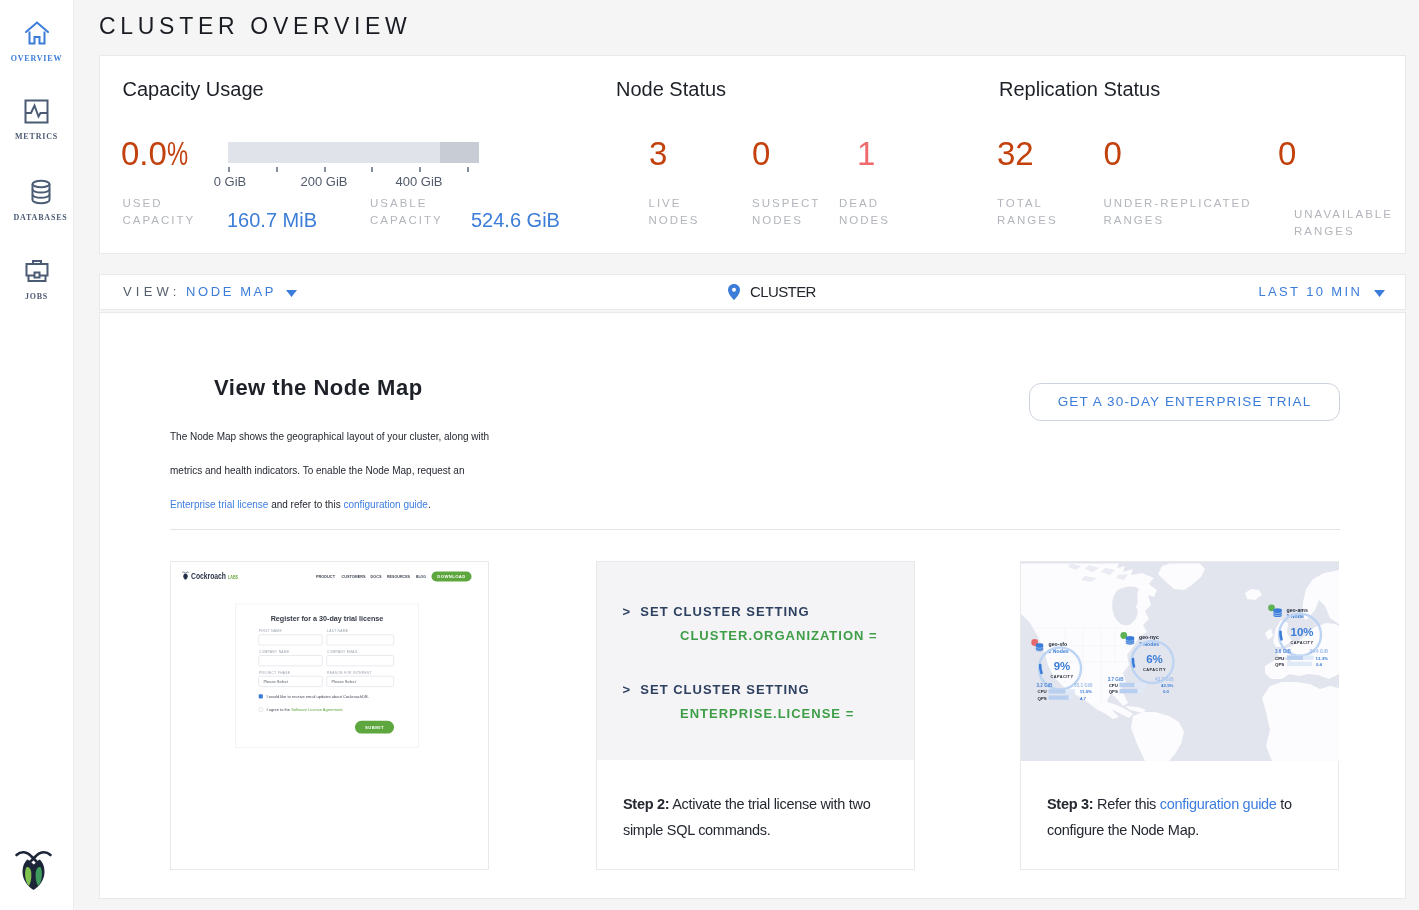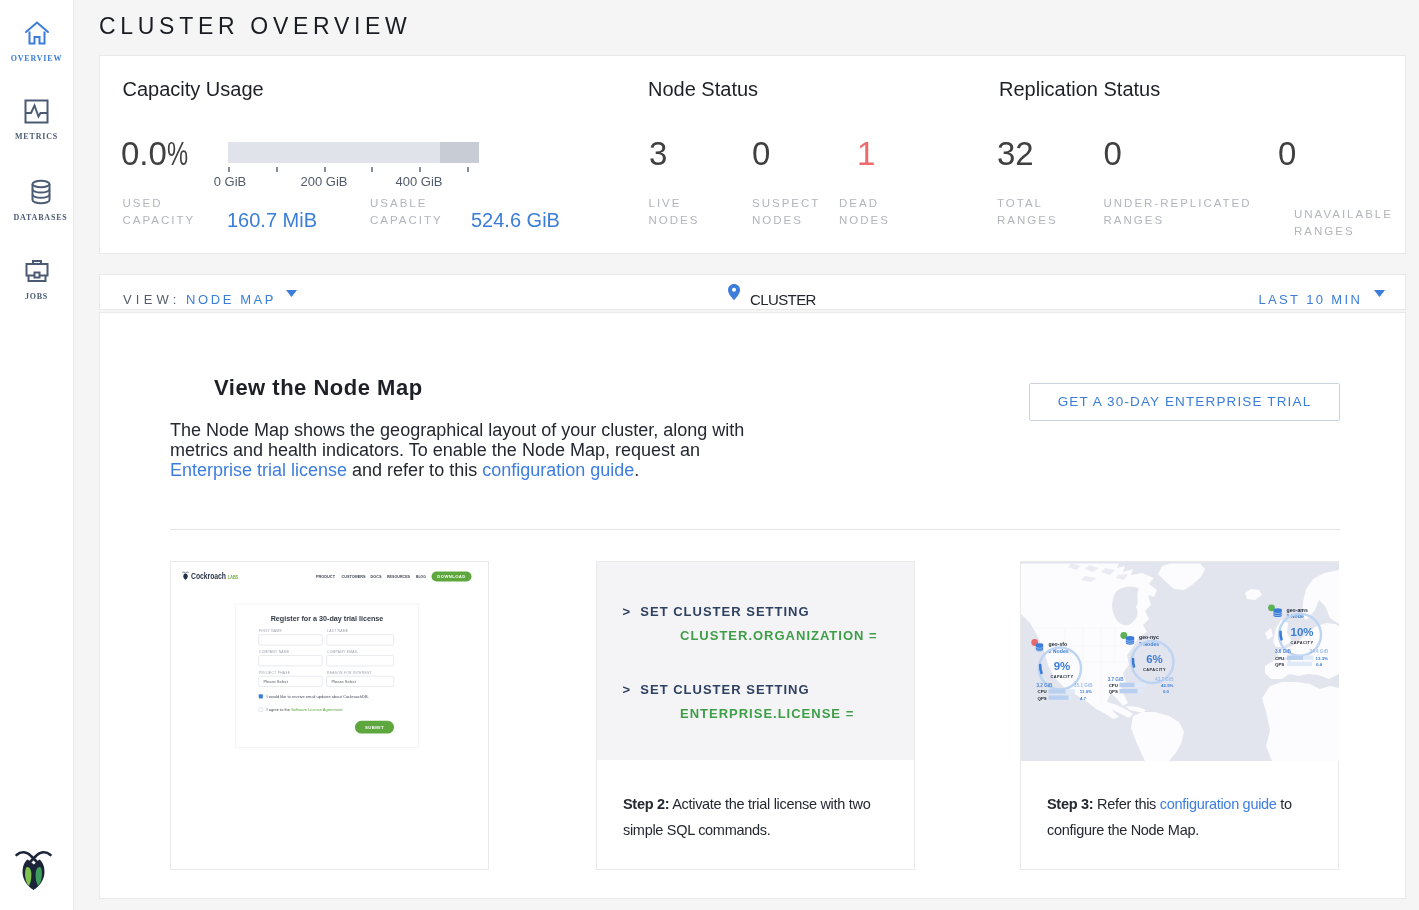--- a/index.html
+++ b/index.html
@@ -11,34 +11,34 @@
 .navitem { position:absolute; left:0; width:73px; text-align:center; }
 .navitem svg { display:block; margin:0 auto; }
 .navlabel { display:block; font-size:8px; letter-spacing:0.8px; font-weight:700; color:#4c5b74; margin-top:8px;font-family:Liberation Serif, serif; }
 .navitem.active .navlabel { color:#3b7dd8; }
 
 #h1 { position:absolute; left:99px; top:13px; font-size:23px; letter-spacing:4.7px; color:#191c22; font-weight:500; }
 .card { position:absolute; background:#fff; border:1px solid #e9e9e9; }
 
 #stats { left:99px; top:55px; width:1307px; height:199px; }
 .sect-h { position:absolute; font-size:20px; color:#1d2127; font-weight:500; top:22px; }
-.bignum { position:absolute; font-size:33px; line-height:34px; color:#404040; font-weight:500; }
+.bignum { position:absolute; font-size:33px; line-height:34px; color:#c2410c; font-weight:500; }
 .caps { position:absolute; font-size:11.5px; letter-spacing:2px; color:#b2b5bb; line-height:17.2px; font-weight:500; }
 .bigval { position:absolute; font-size:20px; color:#3b7dd8; }
 .tick { position:absolute; width:1.5px; height:5px; background:#868e9c; top:111px; }
 .ticklabel { position:absolute; font-size:13px; color:#525b6b; top:118px; transform:translateX(-50%); }
 
 #viewbar { left:99px; top:274px; width:1307px; height:36px; }
-.vb { position:absolute; top:8px; height:34px; line-height:34px; font-size:13px; letter-spacing:2.4px;text-align:right; }
+.vb { position:absolute; top:0; height:34px; line-height:34px; font-size:13px; letter-spacing:2.4px;text-align:right; }
 
 #panel { left:99px; top:312px; width:1307px; height:587px; }
 #panel h2 { position:absolute; left:70px; top:62px; font-size:22px; letter-spacing:0.5px; font-weight:700; color:#1d2127;margin-left:44px; }
-#desc { position:absolute; left:70px; top:107px; font-size:18px; line-height:20px; color:#242830; }
+#desc { position:absolute; left:70px; top:107px; font-size:10px; line-height:34px; color:#242830; }
 a.lnk { color:#3d7de0; text-decoration:none; }
-#trialbtn { position:absolute; left:929px; top:70px; width:311px; height:38px; border:1px solid #cdd3dd; border-radius:2px; background:#fff; color:#3b7dd8; font-size:13.5px; letter-spacing:1.15px; text-align:center; line-height:36px; }
+#trialbtn { position:absolute; left:929px; top:70px; width:311px; height:38px; border:1px solid #cdd3dd; border-radius:12px; background:#fff; color:#3b7dd8; font-size:13.5px; letter-spacing:1.15px; text-align:center; line-height:36px; }
 #sep { position:absolute; left:70px; top:216px; width:1170px; height:1px; background:#e4e4e4; }
 .step { position:absolute; top:248px; width:319px; height:309px; background:#fff; border:1px solid #e9e9e9; }
 .steptext { position:absolute; left:26px; top:229px; white-space:nowrap; font-size:14.5px; letter-spacing:-0.3px; line-height:26px; color:#242830; }
 .steptext b { font-weight:700; }
 
 #code { position:absolute; left:0; top:0; width:317px; height:198px; background:#f4f4f6; }
 .codeline { position:absolute; font-size:13px; font-weight:700; letter-spacing:1.0px; color:#2e4160; white-space:nowrap; }
 .codegreen { color:#3e9e47; }
 </style>
 </head>
@@ -102,21 +102,21 @@
   <div class="tick" style="left:319px;"></div>
   <div class="tick" style="left:367px;"></div>
   <div class="ticklabel" style="left:130px;">0 GiB</div>
   <div class="ticklabel" style="left:224px;">200 GiB</div>
   <div class="ticklabel" style="left:319px;">400 GiB</div>
   <div class="caps" style="left:22.5px; top:139px;">USED<br>CAPACITY</div>
   <div class="bigval" style="left:127px; top:153px;">160.7 MiB</div>
   <div class="caps" style="left:270px; top:139px;">USABLE<br>CAPACITY</div>
   <div class="bigval" style="left:371px; top:153px;">524.6 GiB</div>
 
-  <div class="sect-h" style="left:548px;">Node Status</div>
+  <div class="sect-h" style="left:516px;">Node Status</div>
   <div class="bignum" style="left:549px; top:81px;">3</div>
   <div class="bignum" style="left:652px; top:81px;">0</div>
   <div class="bignum" style="left:757px; top:81px; color:#ef6a6d;">1</div>
   <div class="caps" style="left:548.5px; top:139px;">LIVE<br>NODES</div>
   <div class="caps" style="left:652px; top:139px;">SUSPECT<br>NODES</div>
   <div class="caps" style="left:739px; top:139px;">DEAD<br>NODES</div>
 
   <div class="sect-h" style="left:899px;">Replication Status</div>
   <div class="bignum" style="left:897px; top:81px;">32</div>
   <div class="bignum" style="left:1003.5px; top:81px;">0</div>

